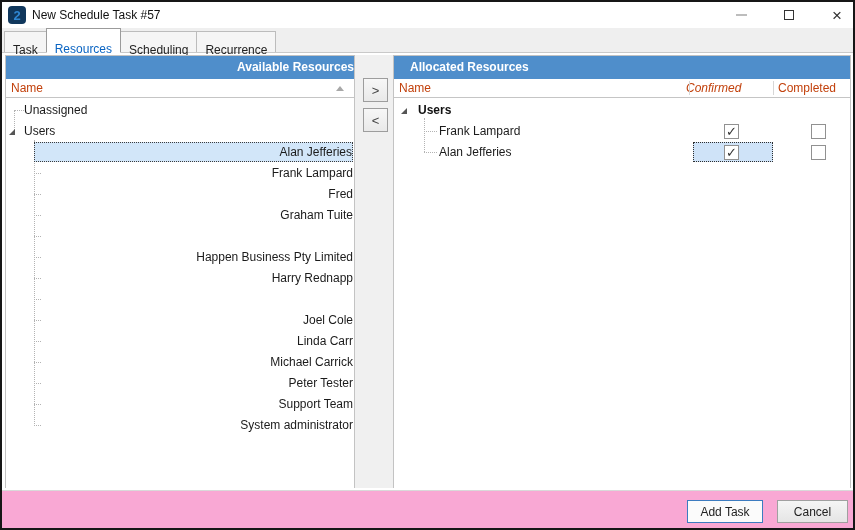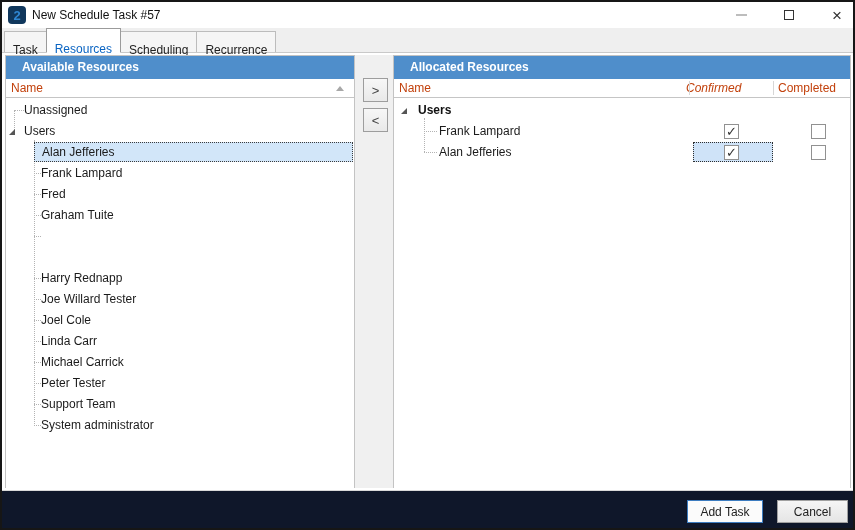--- a/index.html
+++ b/index.html
@@ -14,21 +14,21 @@
   .wbtn{width:32px;height:26px;display:flex;align-items:center;justify-content:center;cursor:default;}
   .min-glyph{width:11px;height:2px;background:#bdbdbd;display:block;}
   .max-glyph{width:10px;height:10px;border:1px solid #333;display:block;}
   .close-glyph{font-size:17px;line-height:1;color:#333;}
   
   .tabstrip{position:absolute;left:0;top:26px;width:100%;height:25px;background:#efefef;border-bottom:1px solid #c9c9c9;display:flex;align-items:flex-end;padding-left:2px;}
   .tab{height:21px;line-height:20px;padding:8px 8px;background:#f5f5f5;border:1px solid #bcbcbc;border-bottom:none;margin-right:-1px;color:#222;position:relative;}
   .tab.active{height:25px;line-height:24px;background:#fff;border:1px solid #9b9b9b;border-bottom:1px solid #fff;color:#0a64c2;z-index:2;margin-bottom:-1px;}
   
   .panel{position:absolute;top:53px;height:433px;border:1px solid #c3c3c3;background:#fff;}
-  .panel.left{left:3px;width:350px;}
+  .panel.left{left:3px;width:350px;text-align:right;}
   .panel.right{left:391px;width:458px;}
   .phead{height:23px;line-height:23px;background:var(--hdr,#4f8ecb);color:#fff;font-weight:bold;padding-left:16px;}
   .colhead{position:relative;height:19px;line-height:18px;border-bottom:1px solid #c5c5c5;color:#c2410c;background:#fff;}
   .colhead .cl{position:absolute;top:0;}
   .sortup{position:absolute;right:10px;top:7px;width:0;height:0;border-left:4px solid transparent;border-right:4px solid transparent;border-bottom:5px solid #a8a8a8;}
   .colsep{position:absolute;top:2px;bottom:2px;width:1px;background:#d6d6d6;}
   .tbody{position:relative;width:100%;height:391px;overflow:hidden;background:#fff;}
   
   .trow{position:absolute;left:0;right:0;height:21px;}
   .lab{position:absolute;top:0;line-height:20px;white-space:nowrap;}
@@ -41,21 +41,21 @@
   .grp{font-weight:bold;color:#111;}
   
   .cb{position:absolute;width:15px;height:15px;background:#fff;border:1px solid #919191;display:flex;align-items:center;justify-content:center;font-size:13px;color:#333;font-weight:bold;line-height:1;}
   .fcell{position:absolute;background:var(--fcell,#cfe3f8);border:1px dotted #2e2e2e;}
   
   .splitter{position:absolute;left:353px;top:53px;width:38px;height:433px;background:#f0f0f0;}
   .xferbtn{position:absolute;left:8px;width:25px;height:24px;background:linear-gradient(#f7f7f7,#e9e9e9);border:1px solid #9d9d9d;color:#444;font-size:13px;padding:0;cursor:default;}
   .xferbtn.b1{top:23px;}
   .xferbtn.b2{top:53px;}
   
-  .footer{position:absolute;left:0;top:488px;width:100%;height:38px;background:#0f172a;border-top:1px solid #d9d9d9;}
+  .footer{position:absolute;left:0;top:488px;width:100%;height:38px;background:#f9a8d4;border-top:1px solid #d9d9d9;}
   .btn{position:absolute;top:9px;height:23px;font-size:12px;color:#222;cursor:default;}
   .btn.primary{left:685px;width:76px;background:#fbfbfb;border:1px solid #3c7cc0;}
   .btn.cancel{left:775px;width:71px;background:linear-gradient(#f5f5f5,#e5e5e5);border:1px solid #a0a0a0;}
 </style>
 </head>
 <body>
 
 <div class="win">
 
   <div class="titlebar">
@@ -112,27 +112,30 @@
           <div class="stub" style="left:28px;width:7px;"></div>
           <div class="lab child">Fred</div>
         </div>
         <div class="trow" style="top:107px;">
           <div class="stub" style="left:28px;width:7px;"></div>
           <div class="lab child">Graham Tuite</div>
         </div>
         <div class="trow" style="top:128px;">
           <div class="stub" style="left:28px;width:7px;"></div>
         </div>
+        <div class="trow" style="top:149px;">
+          <div class="stub" style="left:28px;width:7px;"></div>
+          <div class="lab child">Happen Business Pty Limited</div>
+        </div>
         <div class="trow" style="top:170px;">
           <div class="stub" style="left:28px;width:7px;"></div>
           <div class="lab child">Harry Rednapp</div>
         </div>
         <div class="trow" style="top:191px;">
           <div class="stub" style="left:28px;width:7px;"></div>
-          <div class="lab child">Joe Willard Tester</div>
         </div>
         <div class="trow" style="top:212px;">
           <div class="stub" style="left:28px;width:7px;"></div>
           <div class="lab child">Joel Cole</div>
         </div>
         <div class="trow" style="top:254px;">
           <div class="stub" style="left:28px;width:7px;"></div>
           <div class="lab child">Michael Carrick</div>
         </div>
         <div class="trow" style="top:233px;">

